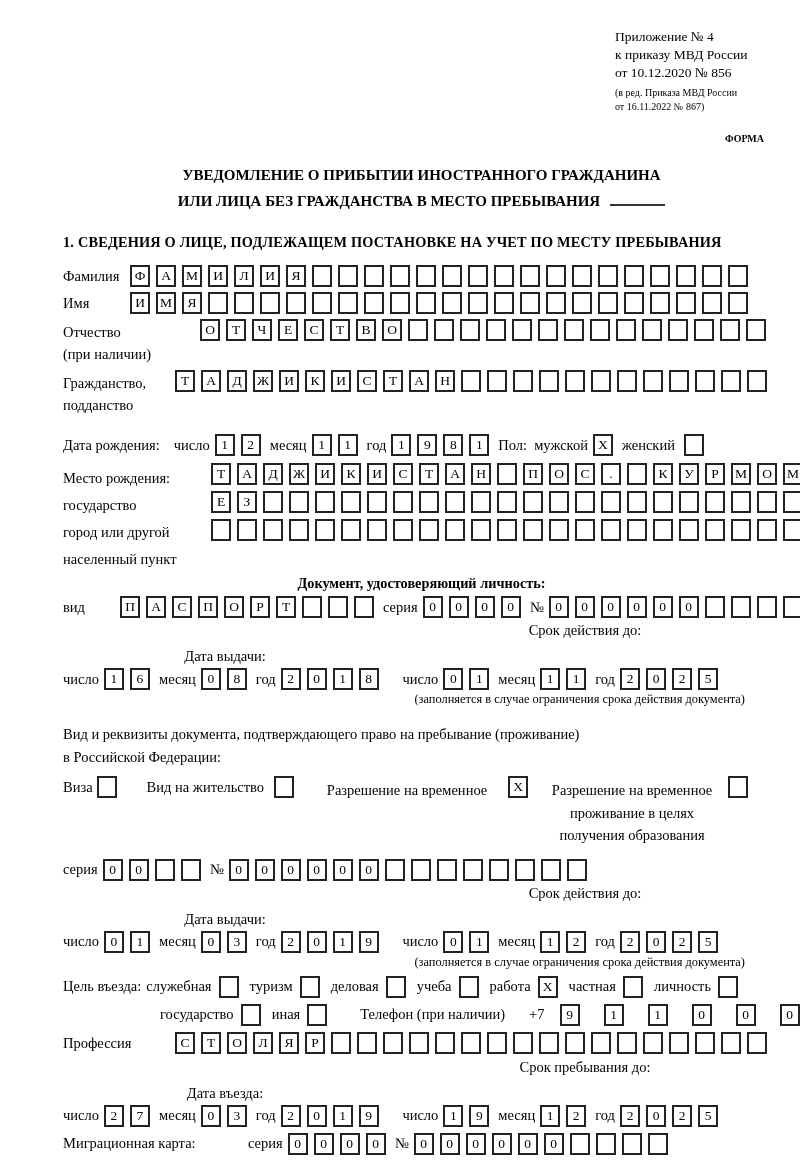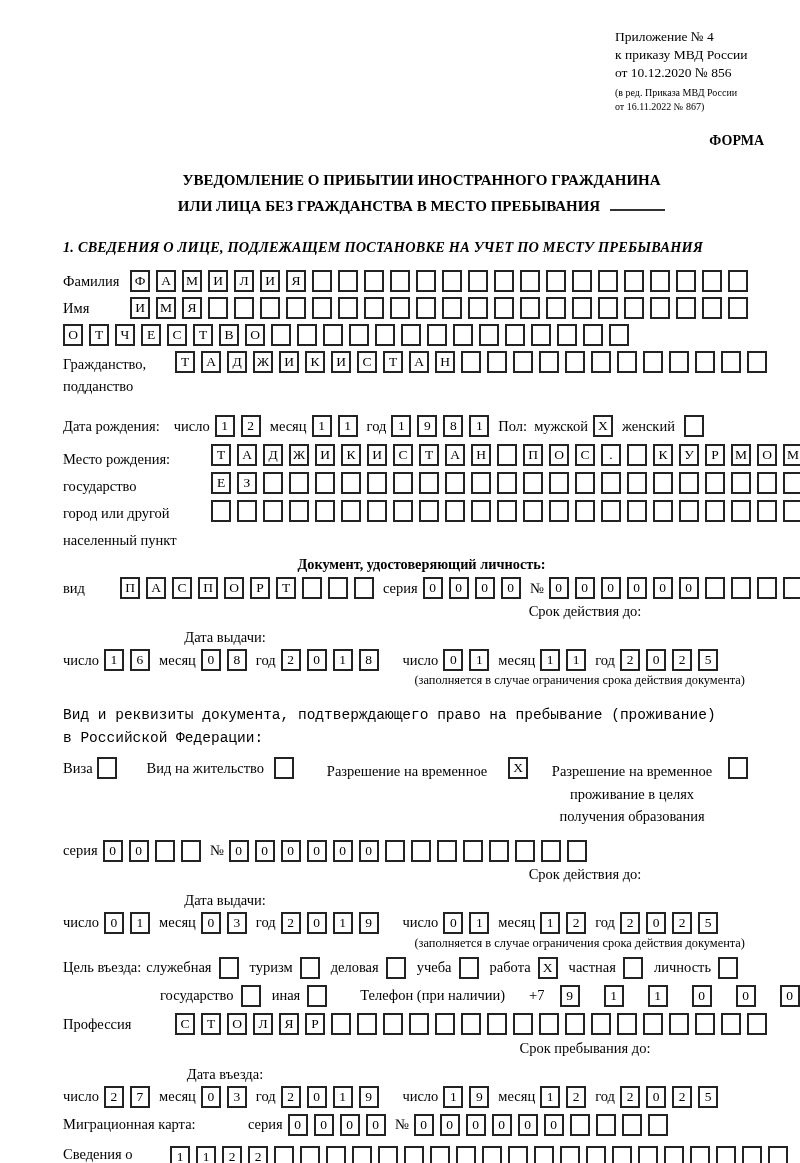--- a/index.html
+++ b/index.html
@@ -5,25 +5,25 @@
   html,body{margin:0;padding:0;background:#fff;}
   .page{
     width:800px;height:1163px;background:#fff;color:#000;
     font-family:"Liberation Serif","DejaVu Serif",serif;
     position:relative;box-sizing:border-box;
     padding:28px 20px 10px 63px;overflow:hidden;
   }
   
   .appendix{margin-left:552px;font-size:13.5px;line-height:1.32;white-space:nowrap;}
   .edition{margin-left:552px;font-size:10px;line-height:1.32;margin-top:5px;white-space:nowrap;}
-  .forma{text-align:right;padding-right:16px;font-weight:bold;font-size:14px;margin-top:20px;}
+  .forma{text-align:right;padding-right:16px;font-weight:bold;font-size:10px;margin-top:20px;}
   
   .title{text-align:center;font-weight:bold;font-size:15px;margin-top:18px;line-height:1.75;}
   .blank{display:inline-block;width:55px;border-bottom:2px solid #333;margin-left:10px;}
-  .section-heading{font-weight:bold;font-size:14.3px;margin-top:20px;margin-bottom:14px;letter-spacing:0.2px;font-style:italic;}
+  .section-heading{font-weight:bold;font-size:14.3px;margin-top:20px;margin-bottom:14px;letter-spacing:0.2px;}
   
   .row{display:flex;align-items:flex-start;margin-bottom:5px;font-size:14.5px;}
   .lbl{flex-shrink:0;padding-top:3px;}
   .lbl-block{flex-shrink:0;line-height:22px;padding-top:2px;}
   .w-sur{width:67px;} .w-pat{width:137px;} .w-cit{width:112px;}
   .w-place{width:142px;} .w-vid{width:52px;} .w-prof{width:112px;}
   .w-mig{width:140px;} .w-rep{width:107px;line-height:21.5px;}
   .cells{display:flex;gap:6px;flex-wrap:nowrap;}
   .cell{
     width:20px;height:22px;box-sizing:border-box;border:2px solid #232323;
@@ -36,21 +36,21 @@
   .head-row{display:flex;font-size:14.5px;margin-bottom:3px;margin-top:2px;}
   .h-left{width:324px;text-align:center;margin-top:26px;}
   .h-right{width:330px;text-align:center;margin-left:auto;margin-right:30px;}
   .pair-row{display:flex;align-items:center;font-size:14.5px;margin-bottom:2px;}
   .group{display:flex;align-items:center;}
   .group .dlbl{margin:0 5px 0 9px;white-space:nowrap;}
   .group .dlbl:first-child{margin-left:0;}
   .group.right{margin-left:auto;margin-right:62px;}
   .note{font-size:12.4px;text-align:right;margin:1px 35px 6px 0;}
   
-  .para{font-size:14.5px;line-height:1.55;margin-top:16px;font-family:Liberation Mono, monospace;}
+  .para{font-size:14.5px;line-height:1.55;margin-top:16px;}
   
   .permits{display:flex;align-items:flex-start;font-size:14.5px;margin:8px 0 12px 0;}
   .permits .cell{margin-left:10px;flex-shrink:0;}
   .plbl{padding-top:3px;white-space:nowrap;}
   .center-lbl{text-align:center;line-height:1.55;padding-top:3px;}
   .ml30{margin-left:30px;} .ml22{margin-left:22px;} .ml18{margin-left:18px;}
   
   .purpose{display:flex;align-items:center;font-size:14.5px;margin-bottom:6px;}
   .purpose .pl{white-space:nowrap;}
   .purpose .cell{margin:0 11px 0 7px;}
@@ -136,20 +136,24 @@
         <span class="cell"></span>
         <span class="cell"></span>
         <span class="cell"></span>
         <span class="cell"></span>
         <span class="cell"></span>
         <span class="cell"></span>
       </div>
   </div>
 
   <div class="row">
+    <div class="lbl-block w-pat">
+      <div>Отчество</div>
+      <div>(при наличии)</div>
+    </div>
     <div class="cells">
         <span class="cell">О</span>
         <span class="cell">Т</span>
         <span class="cell">Ч</span>
         <span class="cell">Е</span>
         <span class="cell">С</span>
         <span class="cell">Т</span>
         <span class="cell">В</span>
         <span class="cell">О</span>
         <span class="cell"></span>

